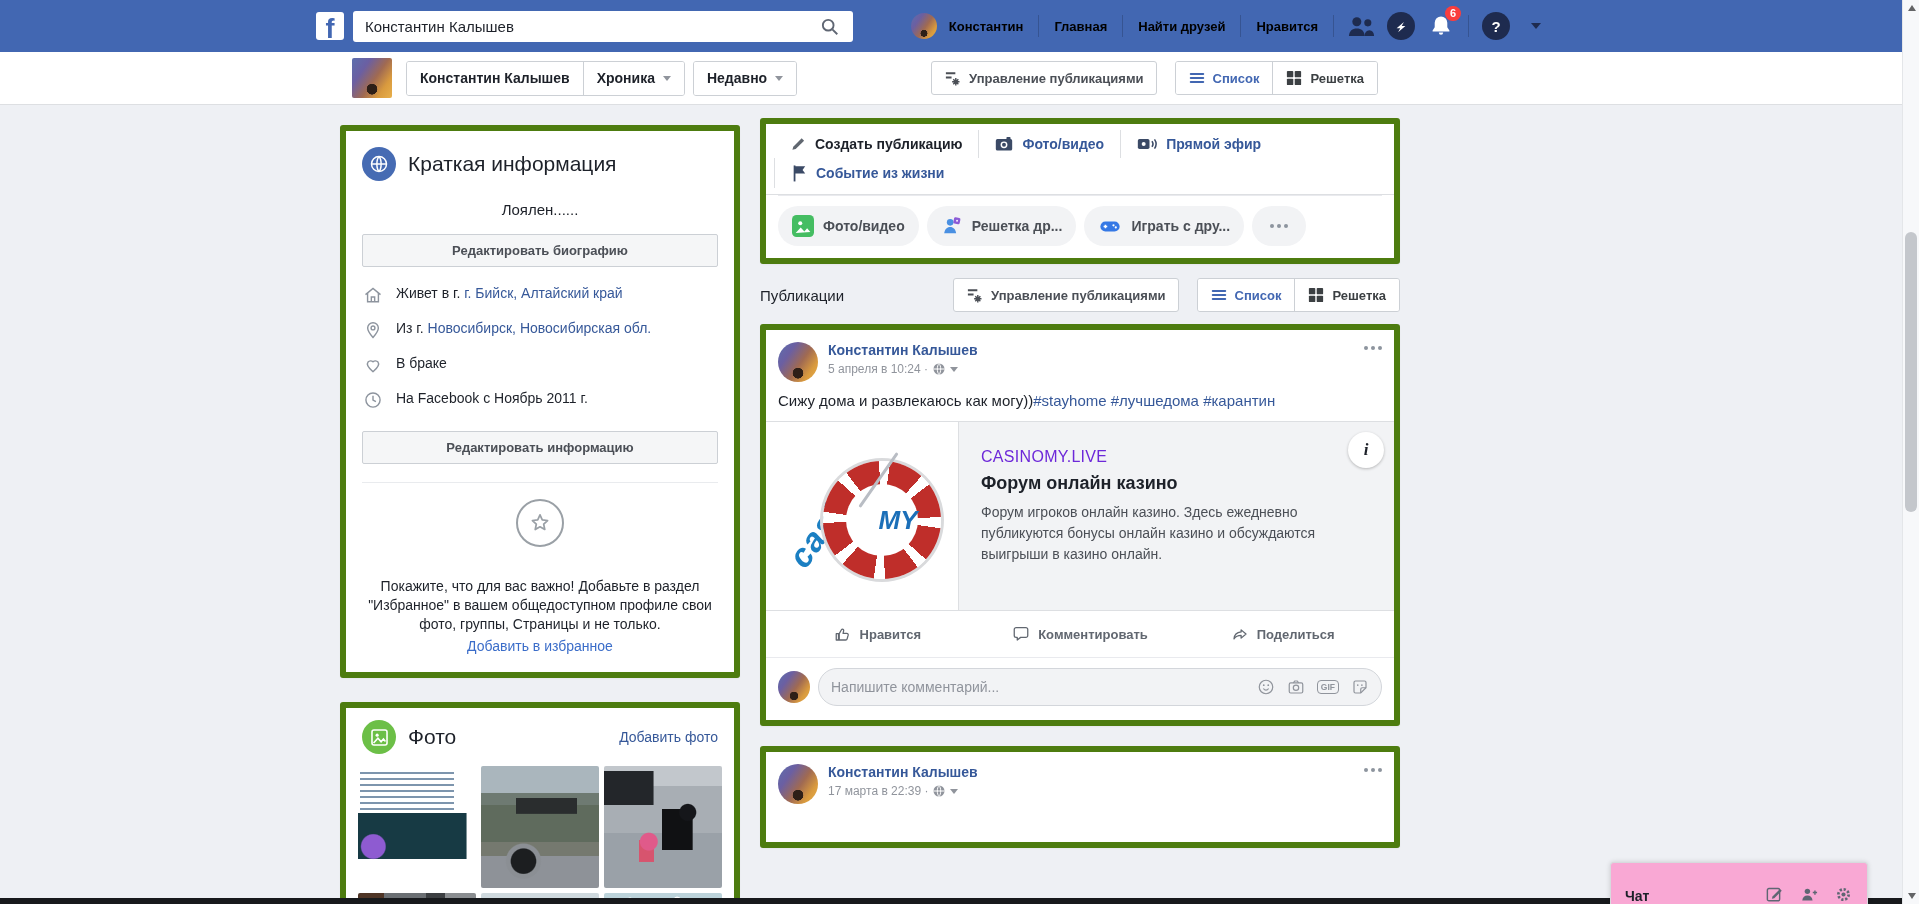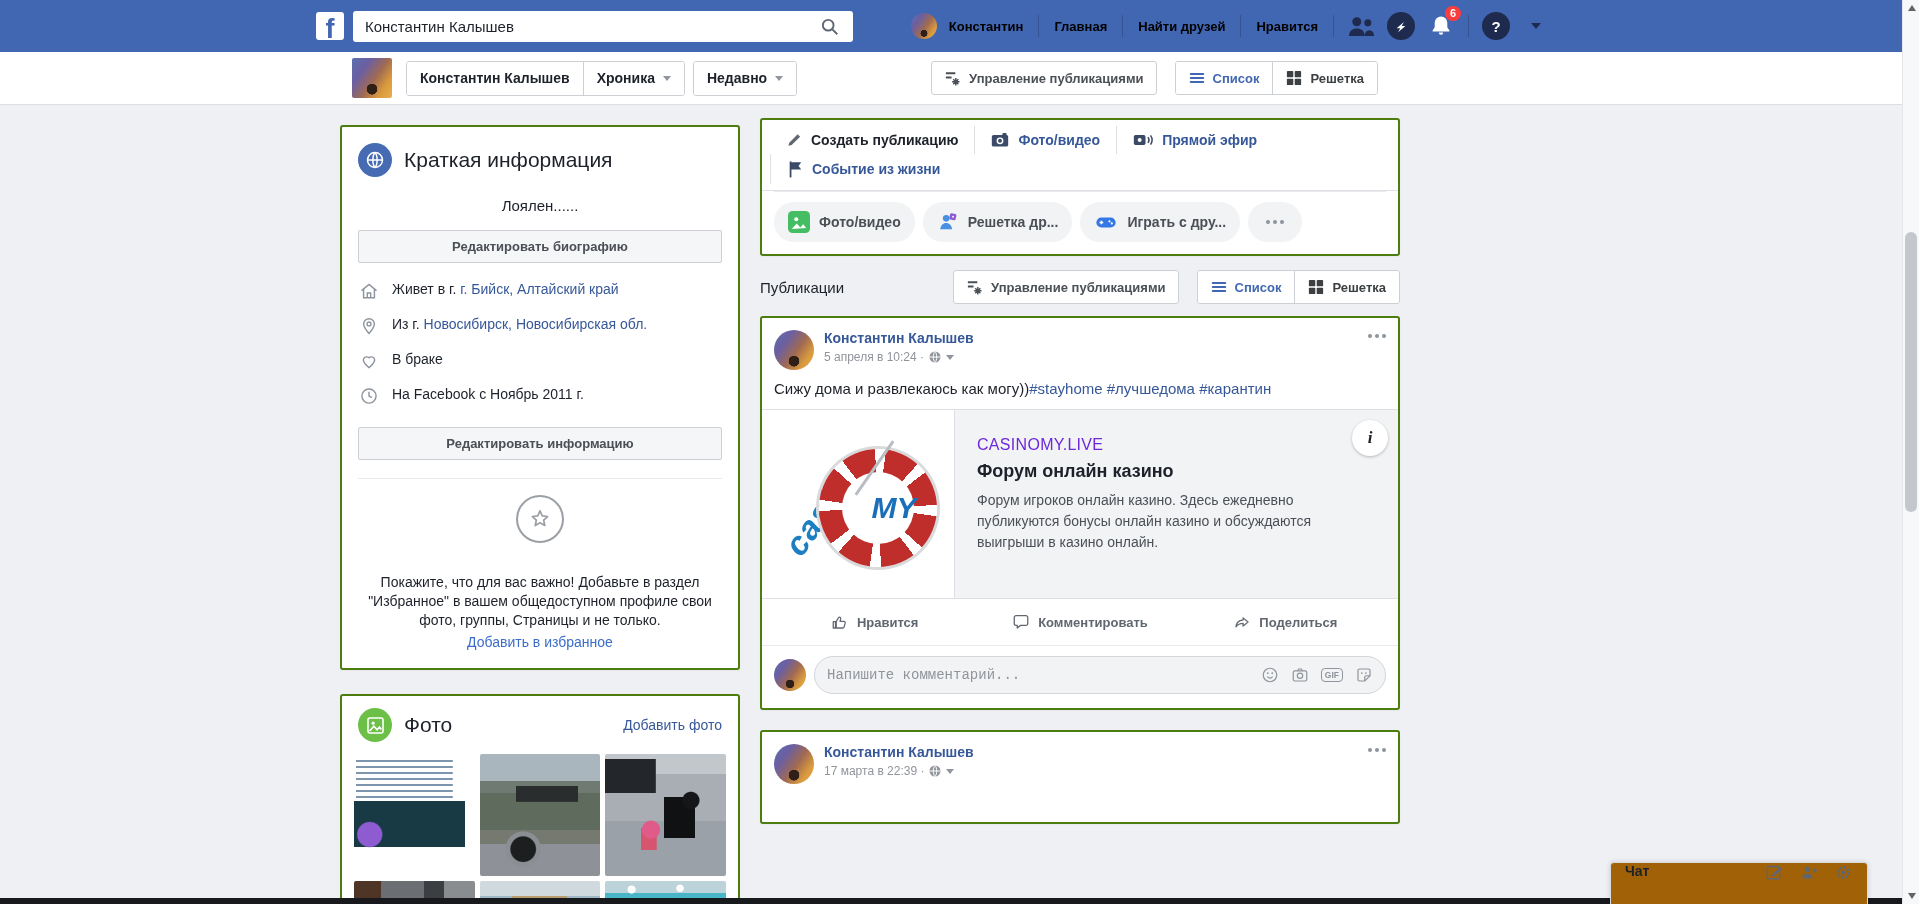--- a/index.html
+++ b/index.html
@@ -42,21 +42,21 @@
   .tb-right { position:absolute; right:524px; top:9px; display:flex; align-items:center; }
   .btn { display:flex; align-items:center; gap:8px; border:1px solid #ccd0d5; border-radius:3px; background:#fff;
          height:34px; padding:0 12px; font-size:13px; font-weight:bold; color:#4b4f56; cursor:pointer; font-family:inherit; }
   .seg-views { display:flex; border:1px solid #ccd0d5; border-radius:3px; margin-left:18px; height:34px; overflow:hidden; }
   .seg-view { display:flex; align-items:center; gap:8px; padding:0 13px; font-size:13px; font-weight:bold; color:#3c4043; background:#fff; border:none; cursor:pointer; font-family:inherit; }
   .seg-view + .seg-view { border-left:1px solid #ccd0d5; }
   .seg-view.active { color:#4267b2; }
 
   
   .content { position:absolute; top:105px; left:0; right:17px; bottom:0; }
-  .card { background:#fff; border:2px solid #4d7c0f; border-radius:3px; box-shadow:0 1px 2px rgba(0,0,0,.04); }
+  .card { background:#fff; border:6px solid #4d7c0f; border-radius:3px; box-shadow:0 1px 2px rgba(0,0,0,.04); }
 
   .sidebar { position:absolute; left:340px; top:20px; width:400px; }
   .intro-card { padding:12px 16px 18px; }
   .card-head { display:flex; align-items:center; gap:12px; padding:4px 0 10px; }
   .icon-circle { width:34px; height:34px; border-radius:50%; display:flex; align-items:center; justify-content:center; flex:none; }
   .icon-circle.blue { background:#466bb3; }
   .icon-circle.green { background:#6cbf47; }
   .card-title { font-size:21px; color:#1d2129; }
   .bio { text-align:center; font-size:15px; padding:10px 0 16px; }
   .btn-wide { display:block; width:100%; background:#f5f6f7; border:1px solid #ccd0d5; border-radius:2px;
@@ -143,46 +143,46 @@
 
   .link-card { position:relative; display:flex; height:190px; background:#f2f3f5; border-top:1px solid #dddfe2; border-bottom:1px solid #dddfe2; cursor:pointer; }
   .link-img { width:193px; flex:none; background:#fff; border-right:1px solid #dddfe2; display:flex; align-items:center; justify-content:center; }
   .cm-logo { position:relative; width:162px; height:162px; }
   .cm-word { position:absolute; left:0px; top:118px; transform:rotate(-55deg); transform-origin:left top;
              font-size:33px; font-weight:bold; font-style:italic; color:#1b7fc2; letter-spacing:1px; }
   .cm-chip { position:absolute; right:2px; top:26px; width:118px; height:118px; border-radius:50%;
              background:repeating-conic-gradient(from 8deg,#bf2e2a 0 34deg,#fff 34deg 45deg);
              box-shadow:0 0 0 3px #d9dadc; }
   .cm-chip-inner { position:absolute; inset:23px; background:#fff; border-radius:50%; display:flex; align-items:center; justify-content:center; }
-  .cm-chip-inner span { font-size:30px; font-weight:bold; font-style:italic; color:#1b6fb8;margin-left:32px; }
+  .cm-chip-inner span { font-size:26px; font-weight:bold; font-style:italic; color:#1b6fb8;margin-left:32px; }
   .cm-hand { position:absolute; width:3px; height:66px; background:#b9bdc4; left:96px; top:12px; transform:rotate(35deg); border-radius:2px; }
   .link-body { flex:1; padding:26px 22px 0; }
   .link-domain { font-size:16px; color:#6d28d9; letter-spacing:.3px; margin-bottom:7px; }
   .link-title { font-size:18px; font-weight:bold; color:#1d2129; margin-bottom:8px; }
   .link-desc { font-size:14px; line-height:21px; color:#4b4f56; }
   .info-btn { position:absolute; top:10px; right:10px; width:36px; height:36px; border-radius:50%; background:#fff;
               box-shadow:0 1px 3px rgba(0,0,0,.25); display:flex; align-items:center; justify-content:center;
               font-family:"Liberation Serif", serif; font-style:italic; font-weight:bold; font-size:17px; color:#1d2129; cursor:pointer; border:none; }
 
   .post-actions { display:flex; padding:5px 10px; border-bottom:1px solid #e9eaee; }
   .action { flex:1; display:flex; align-items:center; justify-content:center; gap:8px; padding:9px 0;
             font-size:13px; font-weight:bold; color:#616770; background:none; border:none; cursor:pointer; font-family:inherit; }
   .comment-row { display:flex; align-items:center; gap:8px; padding:10px 12px 14px; }
   .avatar32 { width:32px; height:32px; border-radius:50%; flex:none; }
   .comment-box { flex:1; display:flex; align-items:center; background:#f2f3f5; border:1px solid #d3d6db; border-radius:20px; height:38px; padding:0 12px; }
-  .comment-box input { flex:1; border:none; outline:none; background:transparent; font-size:14px; font-family:Liberation Mono, monospace; color:#1d2129; }
+  .comment-box input { flex:1; border:none; outline:none; background:transparent; font-size:14px; font-family:Liberation Sans, sans-serif; color:#1d2129; }
   .comment-box input::placeholder { color:#90949c; }
   .c-icons { display:flex; align-items:center; gap:12px; }
   .c-icons > * { cursor:pointer; }
   .gif-badge { border:1.5px solid #90949c; border-radius:4px; font-size:8.5px; font-weight:bold; color:#90949c; padding:2px 3px; line-height:1; }
 
   
-  .chatbar { position:absolute; right:51px; bottom:0; width:258px; height:42px; background:#a16207;
+  .chatbar { position:absolute; right:51px; bottom:0; width:258px; height:42px; background:#f9a8d4;
              border:1px solid #d8dade; border-bottom:none; border-radius:4px 4px 0 0; box-shadow:0 0 5px rgba(0,0,0,.15);
-             display:flex; align-items:flex-start; padding:0 14px; z-index:20; cursor:pointer; }
+             display:flex; align-items:flex-end; padding:0 14px; z-index:20; cursor:pointer; }
   .chat-title { font-size:14px; font-weight:bold; color:#1d2129; }
   .chat-icons { margin-left:auto; display:flex; align-items:center; gap:15px; }
   .chat-icons > * { cursor:pointer; }
 
   
   .bottom-strip { position:absolute; bottom:0; left:0; right:17px; height:6px; background:#17191c; z-index:15; }
   .scrollbar { position:absolute; top:0; right:0; width:17px; height:904px; background:#f7f8fa; border-left:1px solid #e4e6e9; z-index:30; }
   .sb-arrow { position:absolute; left:0; width:17px; height:16px; display:flex; align-items:center; justify-content:center; cursor:pointer; }
   .sb-up { top:0; } .sb-down { bottom:0; }
   .tri-up { width:0; height:0; border-left:4px solid transparent; border-right:4px solid transparent; border-bottom:6px solid #636466; }

